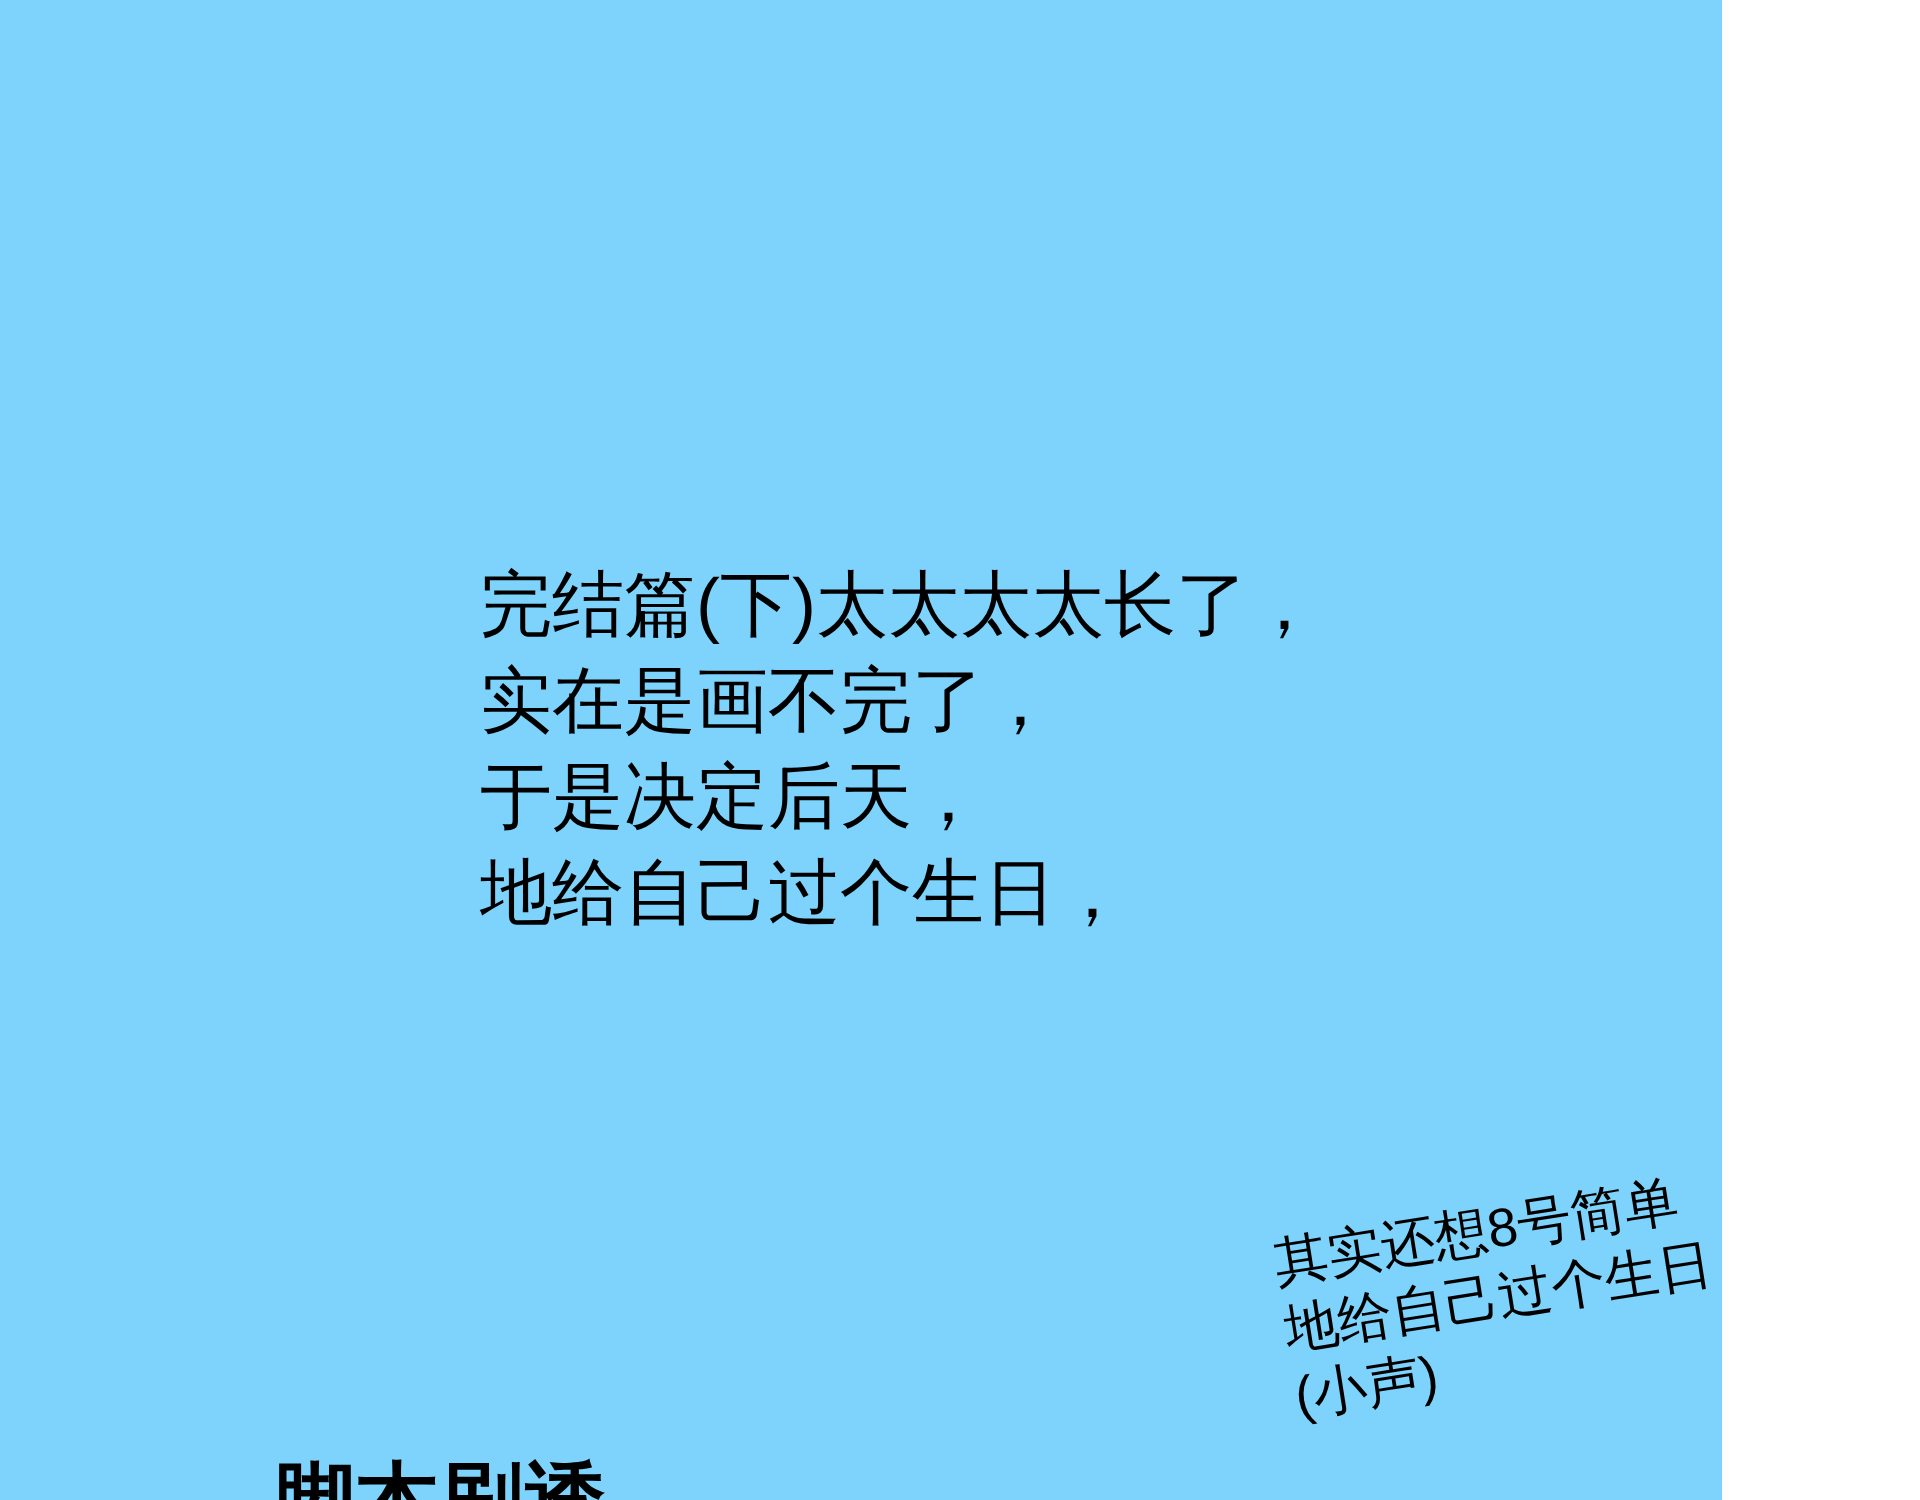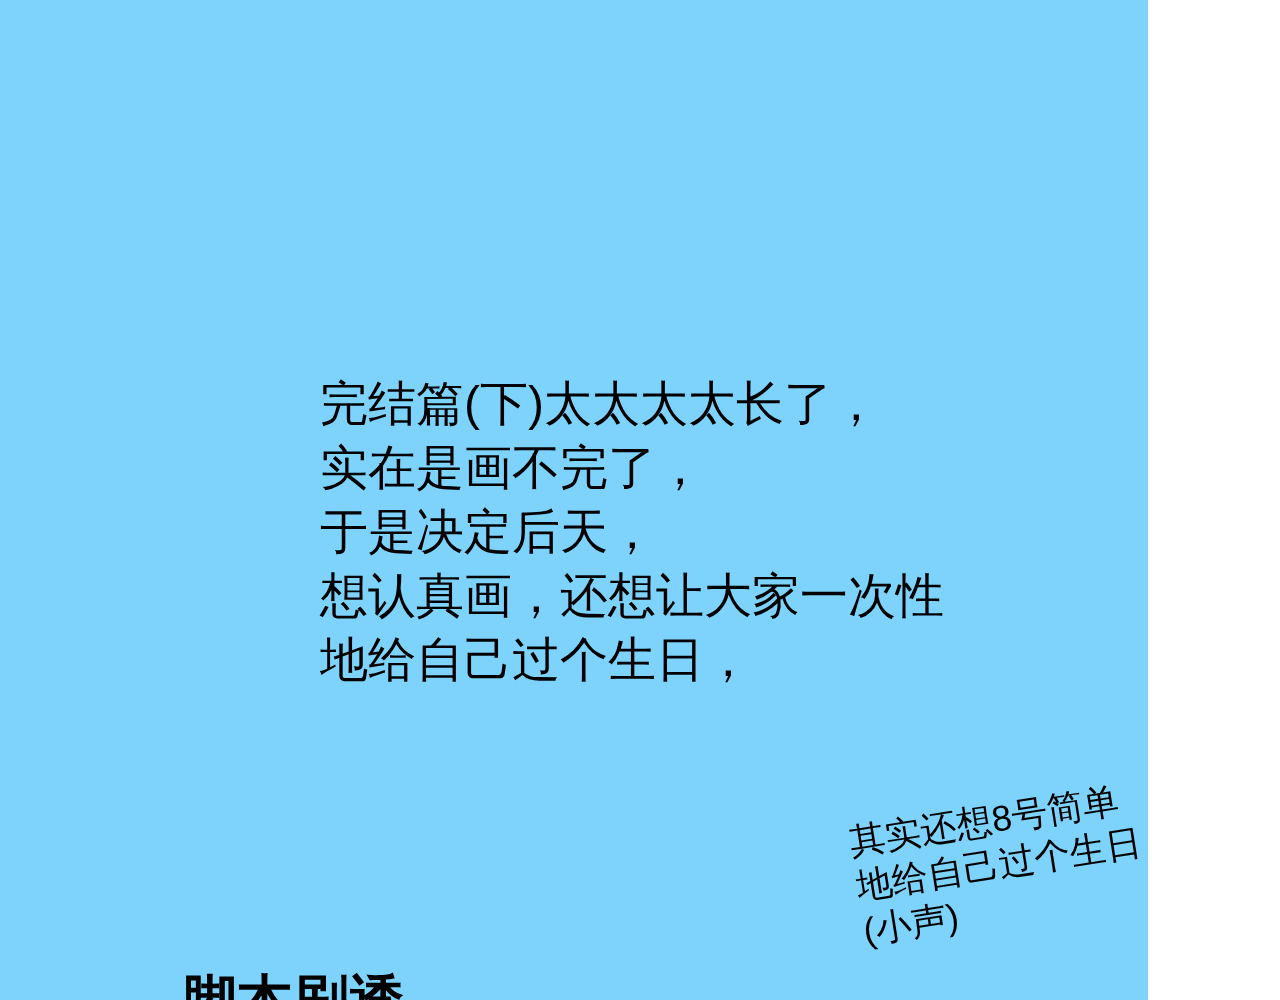--- a/index.html
+++ b/index.html
@@ -56,21 +56,20 @@
 </style>
 </head>
 <body>
 
 <div class="page">
 
   <div class="main-note">
     <div>完结篇(下)太太太太长了，</div>
     <div>实在是画不完了，</div>
     <div>于是决定后天，</div>
-    <div>想认真画，还想让大家一次性</div>
     <div>地给自己过个生日，</div>
   </div>
 
   <div class="side-note">
     <div>其实还想8号简单</div>
     <div>地给自己过个生日</div>
     <div>(小声)</div>
   </div>
 
   <div class="footer-heading">脚本剧透</div>

